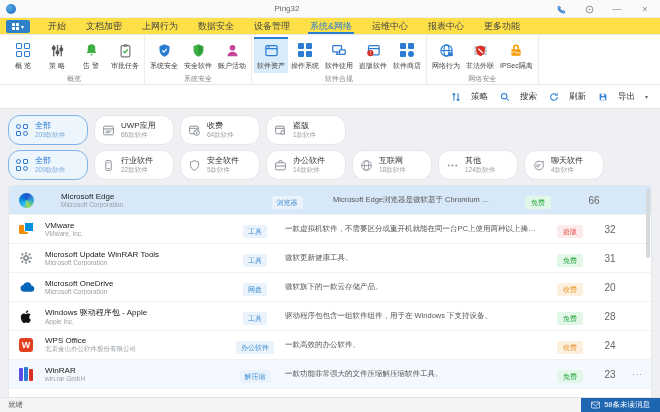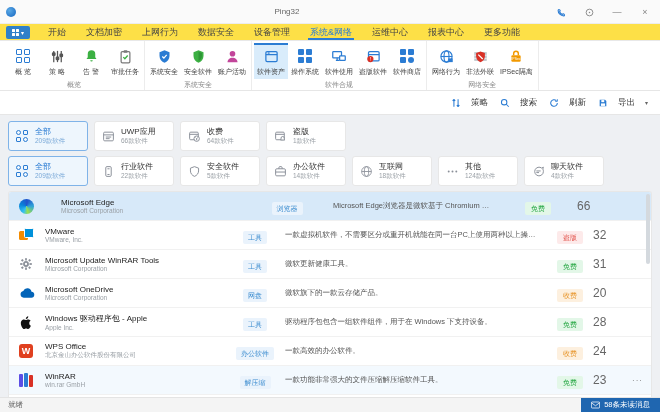--- a/index.html
+++ b/index.html
@@ -1,21 +1,21 @@
 <!DOCTYPE html>
 <html><head>
 <meta charset="utf-8">
 <style>
   * { margin:0; padding:0; box-sizing:border-box; }
   html,body { width:660px; height:412px; overflow:hidden; }
   body { font-family:"Liberation Sans","DejaVu Sans",sans-serif; background:#eef0f3; color:#333; }
   .app { width:660px; height:412px; display:flex; flex-direction:column; background:#fff; }
 
   
-  .titlebar { height:24px; background:#fafafa; border-bottom:1px solid #ededed; display:flex; align-items:center; padding:0 6px; flex:0 0 auto; }
+  .titlebar { height:18px; background:#fafafa; border-bottom:1px solid #ededed; display:flex; align-items:center; padding:0 6px; flex:0 0 auto; }
   .app-logo { width:10px; height:10px; border-radius:50%; background:radial-gradient(circle at 35% 35%, #5aa9e6, #1565c0); margin-right:6px; }
   .tb-title { flex:1; text-align:center; font-size:8px; color:#666; }
   .tb-ctrls { display:flex; align-items:center; gap:10px; }
   .tb-ico { width:18px; text-align:center; font-size:9px; color:#888; cursor:default; line-height:18px; }
   .tb-ico svg { vertical-align:middle; }
 
   
   .menubar { height:17px; background:#fde047; border-bottom:1px solid #e8e8e8; display:flex; align-items:stretch; padding-left:6px; flex:0 0 auto; }
   .app-btn { width:24px; height:13px; margin:2px 8px 0 0; background:#2f80c9; border-radius:2px; display:flex; align-items:center; justify-content:center; gap:2px; color:#fff; }
   .app-btn .grid { width:7px; height:7px; display:grid; grid-template-columns:3px 3px; grid-template-rows:3px 3px; gap:1px; }
@@ -40,21 +40,21 @@
   .grid4.store i:last-child { border-radius:50%; }
 
   
   .toolbar { height:24px; background:#fff; border-bottom:1px solid #e6e6e6; display:flex; align-items:center; justify-content:flex-end; gap:12px; padding:0 12px; flex:0 0 auto; }
   .tool-btn { display:flex; align-items:center; gap:10px; font-size:8.5px; color:#333; cursor:default; }
   .tool-btn .caret { font-size:6px; color:#666; }
 
   
   .content { flex:1; background:#eef0f3; padding:6px 8px 0 8px; display:flex; flex-direction:column; min-height:0; }
   .cardrow { display:flex; gap:6px; margin-bottom:5px; flex:0 0 auto; }
-  .card { width:80px; height:30px; background:#fff; border:1px solid #e7e7e7; border-radius:3px; display:flex; align-items:center; padding:0 7px; gap:6px; cursor:default; }
+  .card { width:80px; height:30px; background:#fff; border:1px solid #e7e7e7; border-radius:12px; display:flex; align-items:center; padding:0 7px; gap:6px; cursor:default; }
   .card.selected { background:#eef6fd; border-color:#7fb3e8; }
   .clabel { font-size:8px; color:#333; white-space:nowrap; }
   .ccount { font-size:6.5px; color:#9aa0a6; white-space:nowrap; }
   .card.selected .clabel { color:#2b7cd3; }
   .card.selected .ccount { color:#7aa9d8; }
   .cicon { flex:0 0 auto; display:flex; }
   .cgrid { width:13px; height:13px; display:grid; grid-template-columns:5px 5px; grid-template-rows:5px 5px; gap:2px; }
   .cgrid i { border:1.3px solid #2b7cd3; border-radius:1px; }
   .cgrid i:nth-child(1), .cgrid i:nth-child(4) { border-radius:50%; }
 
@@ -68,21 +68,21 @@
   .sname { font-size:8px; color:#222; white-space:nowrap; }
   .svendor { font-size:6.5px; color:#9aa0a6; white-space:nowrap; }
   .tagcol { width:60px; flex:0 0 auto; text-align:center; }
   .tag { display:inline-block; background:#eaf3fc; color:#3e8ed0; font-size:7px; padding:1.5px 5px; border-radius:2px; white-space:nowrap; }
   .sdesc { flex:1; font-size:7.5px; color:#555; white-space:nowrap; overflow:hidden; text-overflow:ellipsis; padding-right:8px; }
   .statuscol { width:46px; flex:0 0 auto; text-align:center; }
   .status { display:inline-block; font-size:7px; padding:1.5px 6px; border-radius:2px; white-space:nowrap; }
   .status.green { background:#e3f7e8; color:#27a844; }
   .status.red { background:#fdeaea; color:#e25048; }
   .status.orange { background:#fdf0df; color:#e8972e; }
-  .scount { width:34px; flex:0 0 auto; text-align:left; font-size:12px; color:#666; }
+  .scount { width:34px; flex:0 0 auto; text-align:center; font-size:10px; color:#666; }
   .smore { width:16px; flex:0 0 auto; text-align:right; font-size:8px; color:#888; letter-spacing:1px; }
   .scrollbar { position:absolute; top:2px; right:1px; width:4px; bottom:2px; }
   .scroll-thumb { width:4px; height:70px; background:#d4d9de; border-radius:2px; }
   .edge-ic { width:15px; height:15px; border-radius:50%; background:conic-gradient(from 210deg, #35c1f1, #0883d9, #2052cc, #30a5d8, #9adf4e 88%, #35c1f1); }
   .vmw-ic { position:relative; width:15px; height:15px; }
   .vmw-ic .b1 { position:absolute; left:0; top:3px; width:9px; height:9px; background:#f38b00; border-radius:1.5px; }
   .vmw-ic .b2 { position:absolute; left:5px; top:0; width:10px; height:10px; background:#0091da; border:1px solid #fff; border-radius:1.5px; }
   .wps-ic { width:14px; height:14px; background:#e0401f; border-radius:3px; color:#fff; font-size:9px; font-weight:bold; display:flex; align-items:center; justify-content:center; }
   .rar-ic { display:flex; gap:1px; align-items:flex-end; height:14px; }
   .rar-ic i { width:4px; border-radius:1px; }

